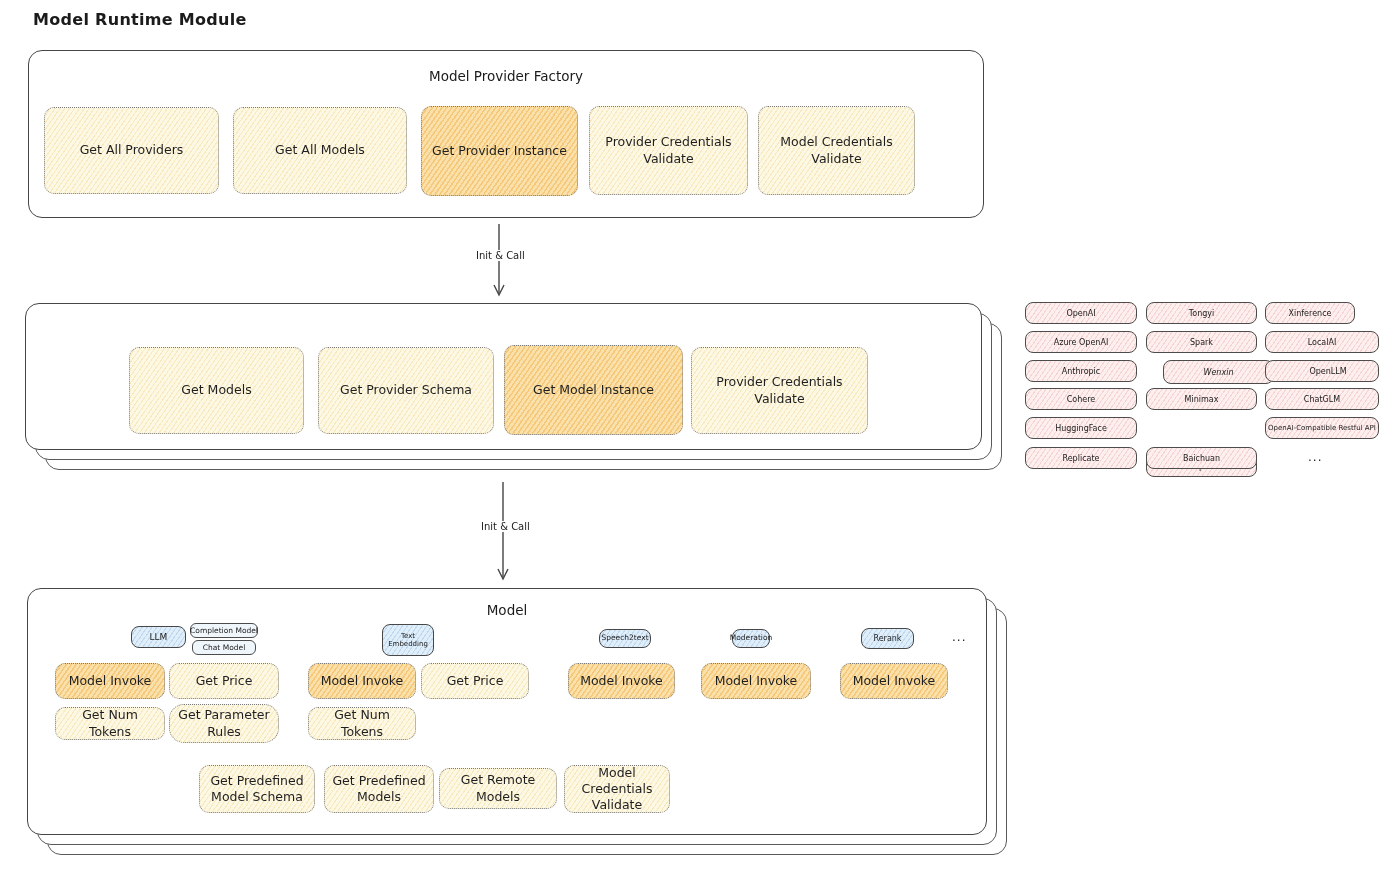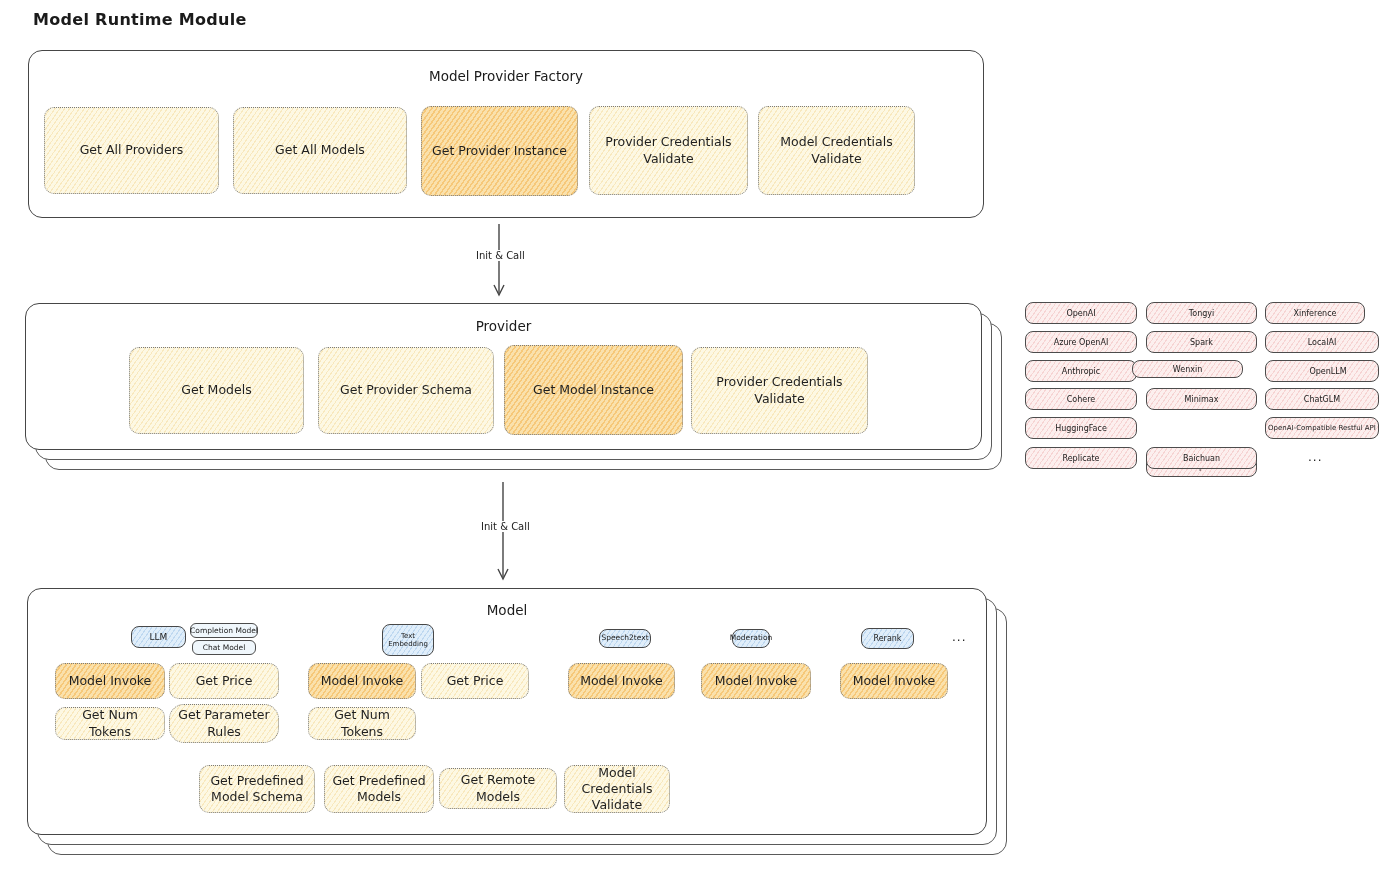--- a/index.html
+++ b/index.html
@@ -87,36 +87,35 @@
 
   <svg class="arrow" style="left:492px; top:224px;" width="14" height="74">
     <line x1="7" y1="0" x2="7" y2="69" stroke="#444" stroke-width="1.4"></line>
     <polyline points="2,61 7,71 12,61" fill="none" stroke="#444" stroke-width="1.4"></polyline>
   </svg>
   <div class="arrow-label" style="left:473px; top:250px;">Init &amp; Call</div>
 
   <div class="stack-layer" style="left:45px; top:323px; width:957px; height:147px;"></div>
   <div class="stack-layer" style="left:35px; top:313px; width:957px; height:147px;"></div>
   <div class="container" style="left:25px; top:303px; width:957px; height:147px;">
-    <div class="container-title" style="top:14px;">Provider</div>
     <div class="node" style="left:103px; top:43px; width:175px; height:87px;">Get Models</div>
     <div class="node" style="left:292px; top:43px; width:176px; height:87px;">Get Provider Schema</div>
     <div class="node hl" style="left:478px; top:41px; width:179px; height:90px;">Get Model Instance</div>
     <div class="node" style="left:665px; top:43px; width:177px; height:87px;">Provider Credentials Validate</div>
   </div>
 
   <div class="abs" style="left:1025px; top:302px; width:356px; height:172px;">
     <div class="pill" style="left:0px;   top:0px;   width:112px; height:22px;">OpenAI</div>
     <div class="pill" style="left:121px; top:0px;   width:111px; height:22px;">Tongyi</div>
-    <div class="pill" style="left:240px; top:0px;   width:100px; height:22px;">Xinference</div>
+    <div class="pill" style="left:240px; top:0px;   width:90px; height:22px;">Xinference</div>
     <div class="pill" style="left:0px;   top:29px;  width:112px; height:22px;">Azure OpenAI</div>
     <div class="pill" style="left:121px; top:29px;  width:111px; height:22px;">Spark</div>
     <div class="pill" style="left:240px; top:29px;  width:114px; height:22px;">LocalAI</div>
     <div class="pill" style="left:0px;   top:58px;  width:112px; height:22px;">Anthropic</div>
-    <div class="pill" style="left:107px; top:58px;  width:111px; height:18px;">Wenxin</div>
+    <div class="pill" style="left:138px; top:58px;  width:111px; height:24px;font-style:italic;">Wenxin</div>
     <div class="pill" style="left:240px; top:58px;  width:114px; height:22px;padding-left:12px;">OpenLLM</div>
     <div class="pill" style="left:0px;   top:86px;  width:112px; height:22px;">Cohere</div>
     <div class="pill" style="left:121px; top:86px;  width:111px; height:22px;">Minimax</div>
     <div class="pill" style="left:240px; top:86px;  width:114px; height:22px;">ChatGLM</div>
     <div class="pill" style="left:0px;   top:115px; width:112px; height:22px;">HuggingFace</div>
     <div class="pill" style="left:121px; top:115px; width:111px; height:22px;margin-top:38px;">ZhipuAI</div>
     <div class="pill long" style="left:240px; top:115px; width:114px; height:22px;">OpenAI-Compatible Restful API</div>
     <div class="pill" style="left:0px;   top:145px; width:112px; height:22px;">Replicate</div>
     <div class="pill" style="left:121px; top:145px; width:111px; height:22px;">Baichuan</div>
     <div class="dots" style="left:283px; top:148px;">...</div>

